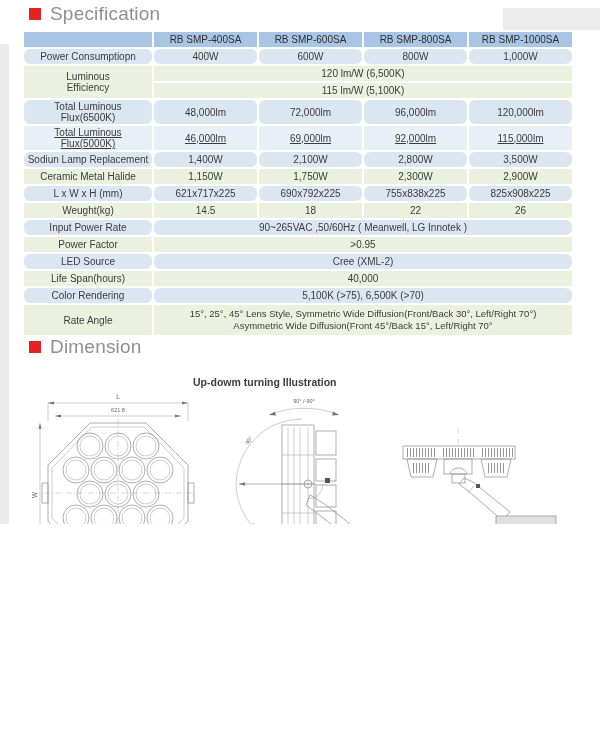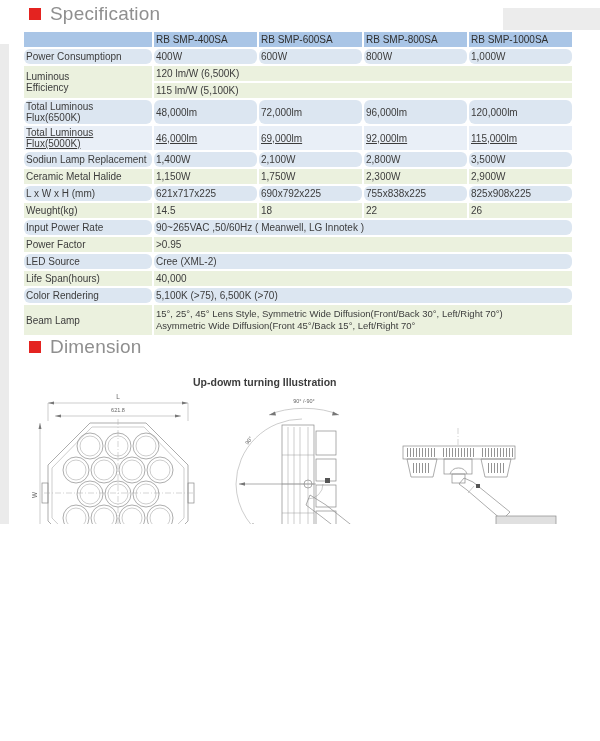--- a/index.html
+++ b/index.html
@@ -10,21 +10,21 @@
   .block-topright{position:absolute;left:503px;top:8px;width:97px;height:22px;background:#ececec;}
   .trapezoid-br{position:absolute;left:492px;top:726px;width:108px;height:15px;background:#dcdcdc;transform:skewX(-25deg);}
   
   .sec-head{position:absolute;display:flex;align-items:center;gap:9px;}
   .sec-head .bullet{width:12px;height:12px;background:#e42320;}
   .sec-head .txt{font-size:19px;color:#8f8f8f;letter-spacing:.2px;}
   #spec-head{left:29px;top:3px;}
   #dim-head{left:29px;top:336px;}
   
   .spec-table{position:absolute;left:22px;top:30px;border-collapse:separate;border-spacing:2px;table-layout:fixed;}
-  .spec-table td,.spec-table th{font-size:10px;font-weight:normal;text-align:left;vertical-align:middle;
+  .spec-table td,.spec-table th{font-size:10px;font-weight:normal;text-align:center;vertical-align:middle;
        height:13px;line-height:11px;padding:1px 2px;color:#3c3c3c;}
   .spec-table .hdr{background:#a9c5e6;color:#2f2f2f;}
   .tone-blue td{background:#dce6f1;border-radius:6px;}
   .tone-green td{background:#ebf1de;}
   .tone-light td{background:#e9eff7;text-decoration:underline;}
   .spec-table td.pre{white-space:pre-line;}
   .spec-table td.small{font-size:9.5px;line-height:12px;}
   
   .fig-caption{position:absolute;text-align:left;color:#3c3c3c;font-weight:bold;}
   #cap-updown{left:193px;top:376px;width:190px;font-size:10.5px;}
@@ -140,21 +140,21 @@
     </tr>
     <tr class="tone-green">
       <td>Life Span(hours)</td>
       <td colspan="4">40,000</td>
     </tr>
     <tr class="tone-blue">
       <td>Color Rendering</td>
       <td colspan="4">5,100K (&gt;75), 6,500K (&gt;70)</td>
     </tr>
     <tr class="tone-green">
-      <td>Beam Lamp</td>
+      <td>Rate Angle</td>
       <td colspan="4" class="pre small" style="height:28px">15°, 25°, 45° Lens Style, Symmetric Wide Diffusion(Front/Back 30°, Left/Right 70°)
 Asymmetric Wide Diffusion(Front 45°/Back 15°, Left/Right 70°</td>
     </tr>
   </tbody>
     </table>
 
   <div class="sec-head" id="dim-head">
     <span class="bullet"></span>
     <span class="txt">Dimension</span>
   </div>

